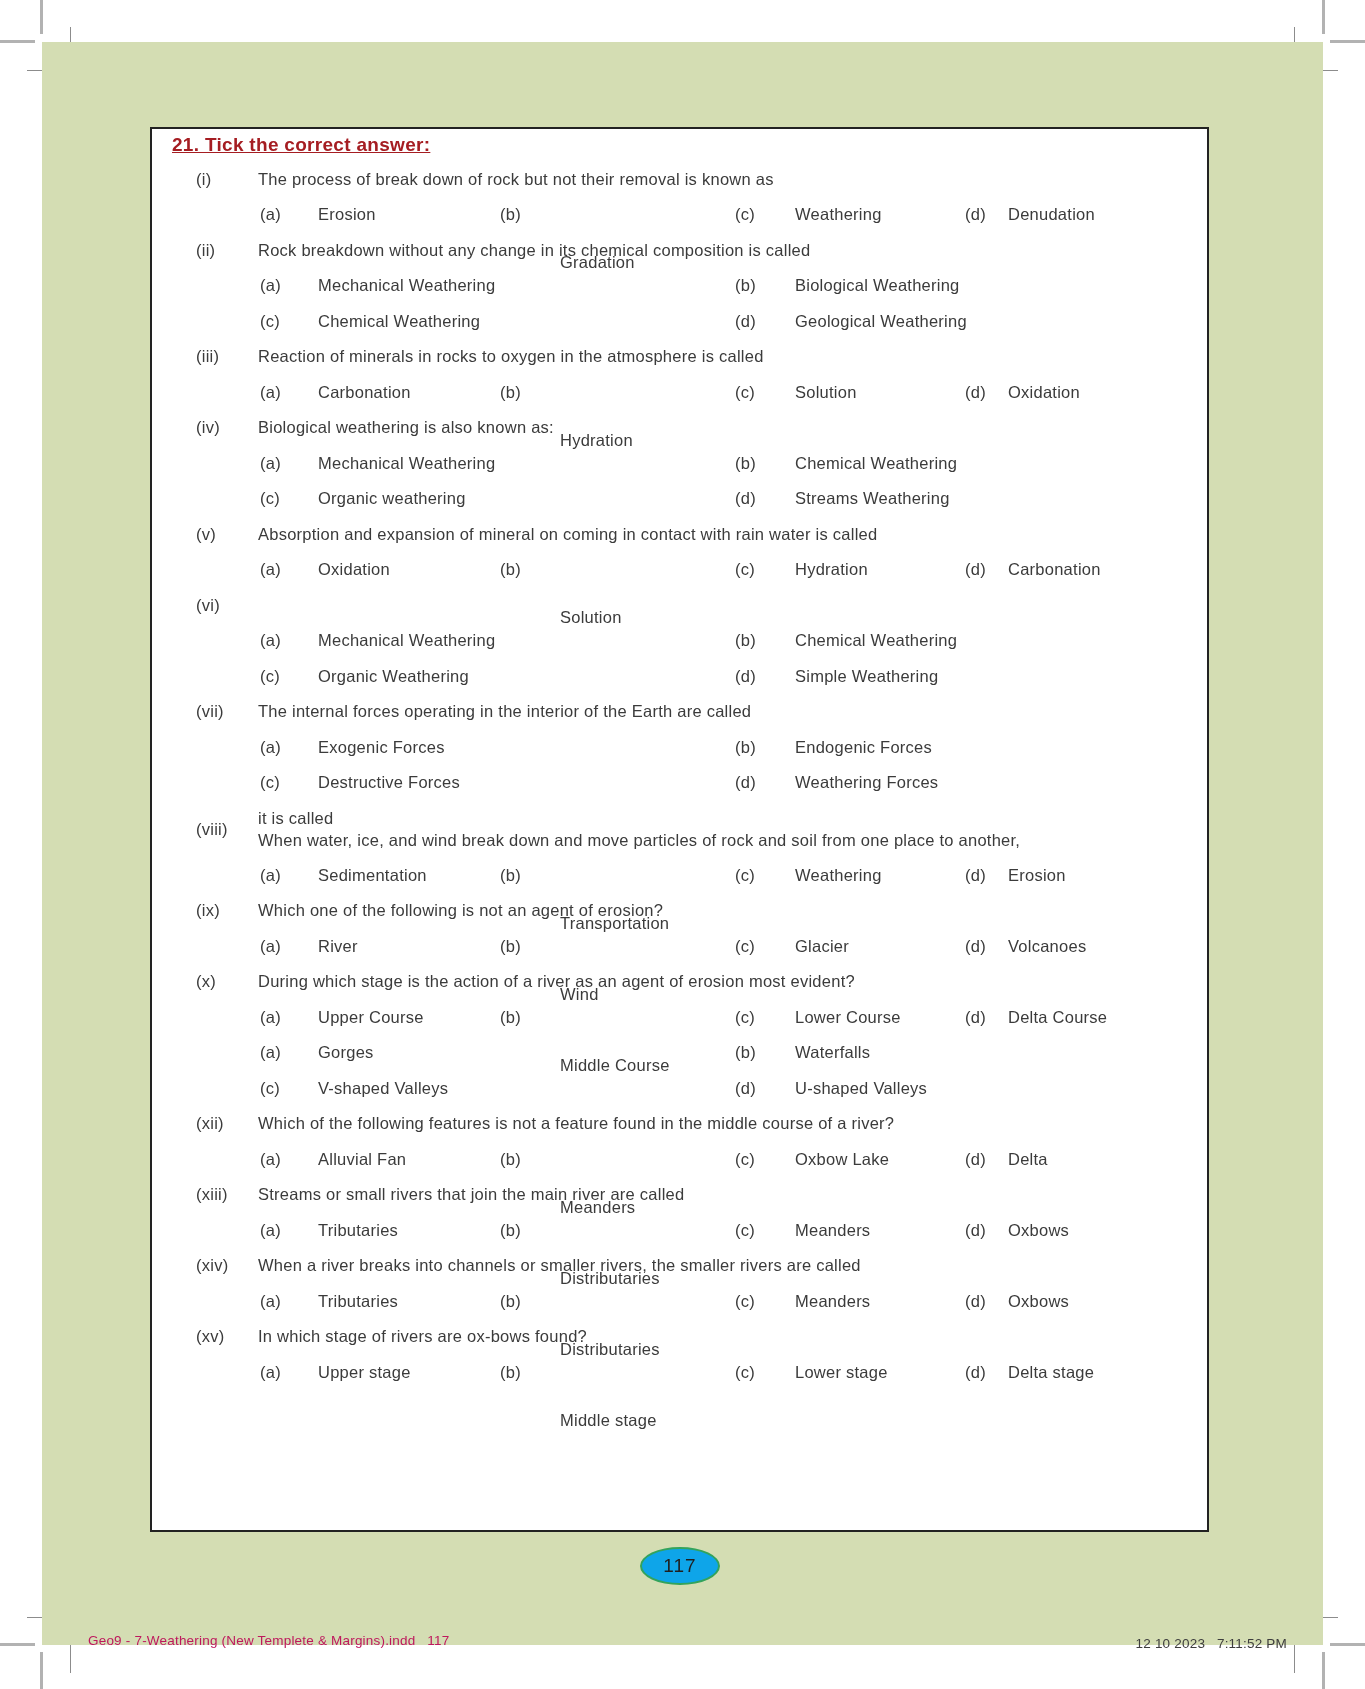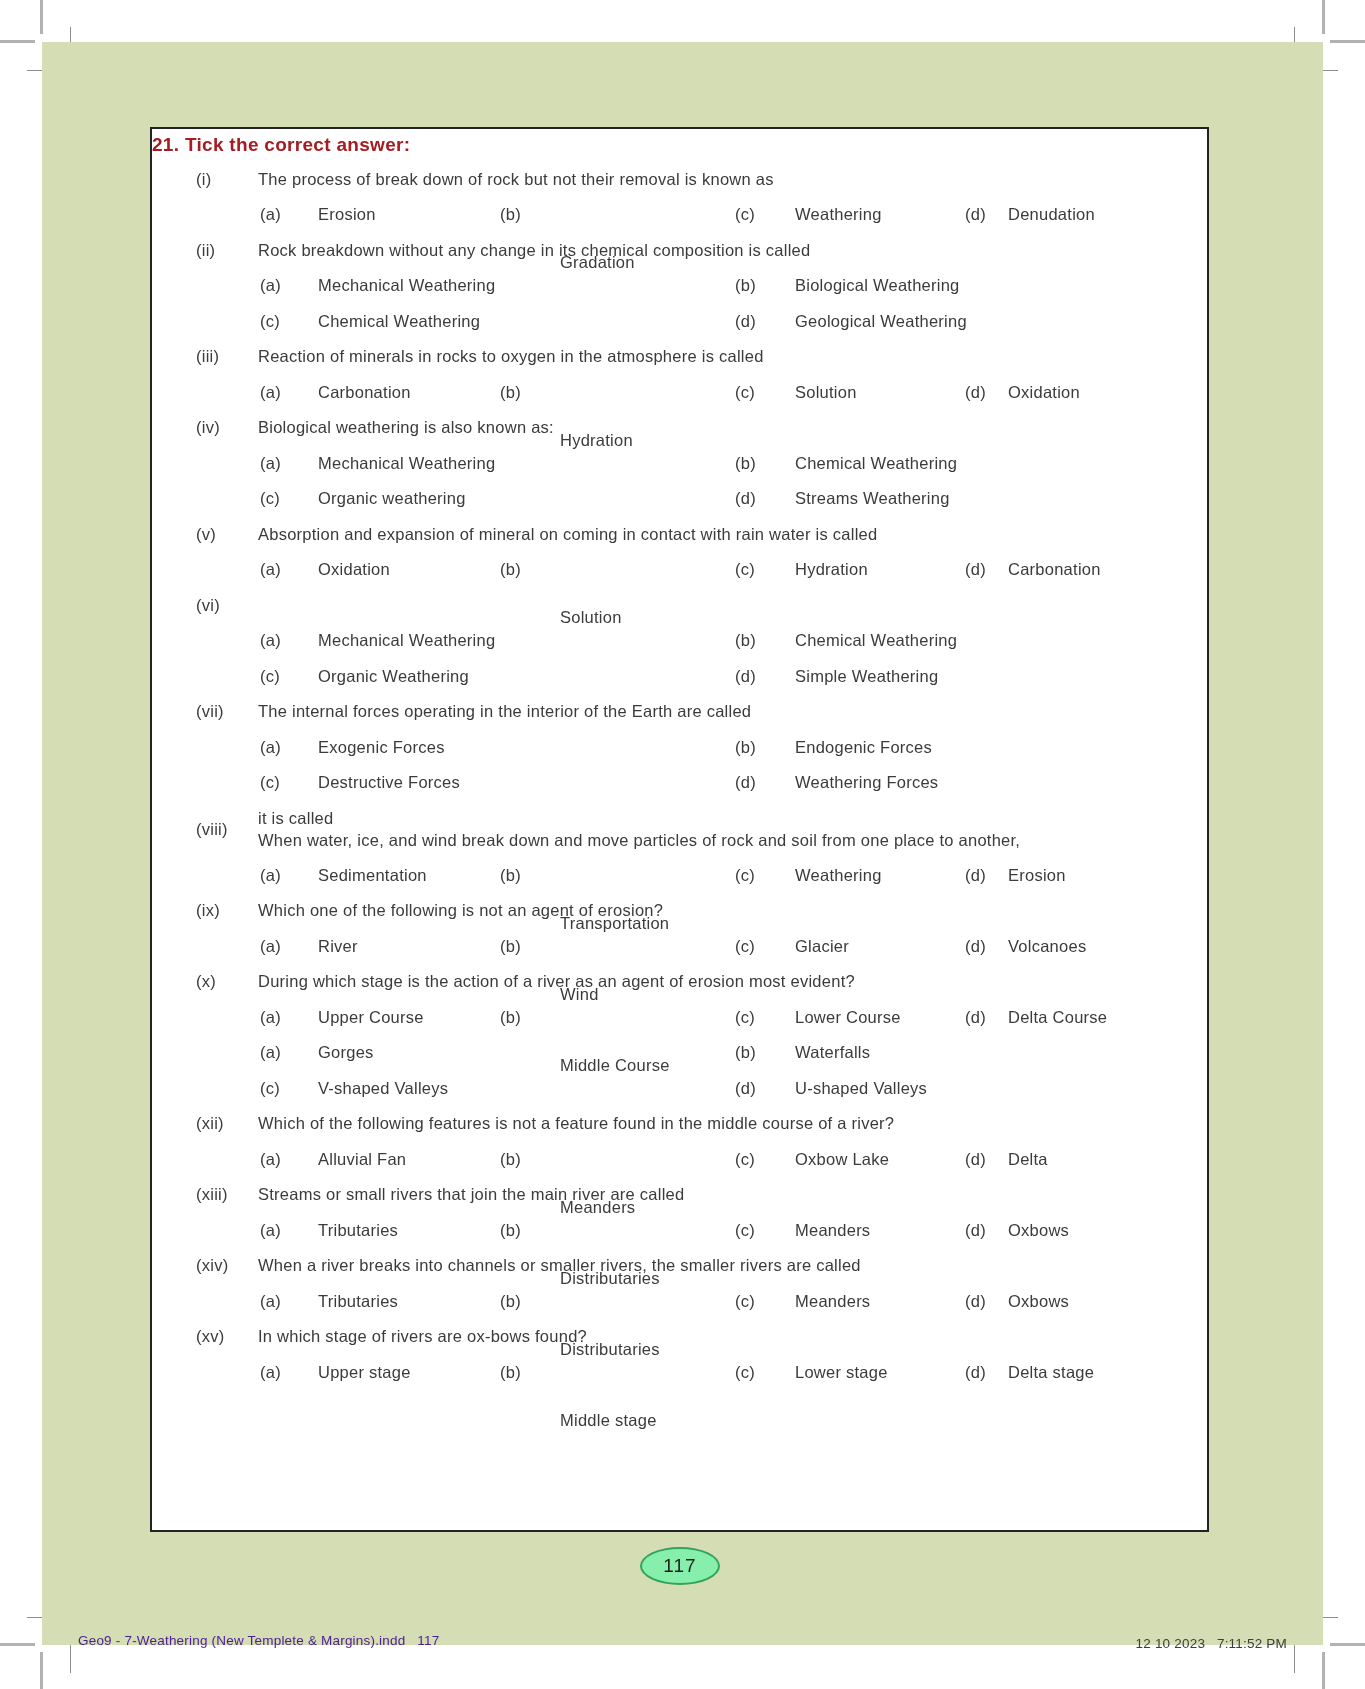--- a/index.html
+++ b/index.html
@@ -18,42 +18,42 @@
     position:absolute;left:42px;top:42px;width:1281px;height:1603px;
     background:var(--page-green);
   }
   .crop{position:absolute;background:#b2b2b2;}
   .crop.thin{background:#8c8c8c;}
   .quiz-box{
     position:absolute;left:150px;top:127px;width:1055px;height:1401px;
     background:#ffffff;border:2px solid #222222;
   }
   .quiz-title{
-    height:32px;display:flex;align-items:center;
-    color:var(--title-red);font-weight:bold;font-size:19px;letter-spacing:0.3px;
+    height:32px;display:flex;align-items:center;padding-left:20px;
+    color:var(--title-red);font-weight:bold;font-size:19px;letter-spacing:0.3px;text-decoration:underline;
   }
   .row{position:relative;height:35.5px;font-size:16.5px;letter-spacing:0.25px;}
   .row.two-line{height:57px;}
   .q-num{position:absolute;left:44px;top:50%;transform:translateY(-50%);width:60px;}
   .q-text{position:absolute;left:106px;right:14px;top:50%;transform:translateY(-50%);}
   .two-line .q-text{line-height:22.5px;}
   .o-label{position:absolute;top:50%;transform:translateY(-50%);width:58px;}
   .o-text{position:absolute;top:50%;transform:translateY(-50%);white-space:nowrap;text-align:right;}
   .pos-l0{left:108px;} .pos-t0{left:166px;}
   .pos-l1{left:348px;} .pos-t1{left:408px;margin-top:48px;}
   .pos-l2{left:583px;} .pos-t2{left:643px;}
   .pos-l3{left:813px;} .pos-t3{left:856px;}
   .page-oval{
     position:absolute;left:640px;top:1547px;width:80px;height:38px;
-    background:#86efac;border:2px solid var(--oval-green);border-radius:50%;
+    background:#0ea5e9;border:2px solid var(--oval-green);border-radius:50%;
     display:flex;align-items:center;justify-content:center;
     font-size:19px;color:#1f1f1f;letter-spacing:1px;box-sizing:border-box;
   }
   .footer-left{
-    position:absolute;left:78px;top:1633px;font-size:13.5px;color:#4c1d95;
+    position:absolute;left:88px;top:1633px;font-size:13.5px;color:#be185d;
     white-space:pre;letter-spacing:0.2px;
   }
   .footer-right{
     position:absolute;right:78px;top:1636px;font-size:13.5px;color:#3d3d3d;
     white-space:pre;letter-spacing:0.2px;
   }
 </style>
 </head>
 <body>
 

